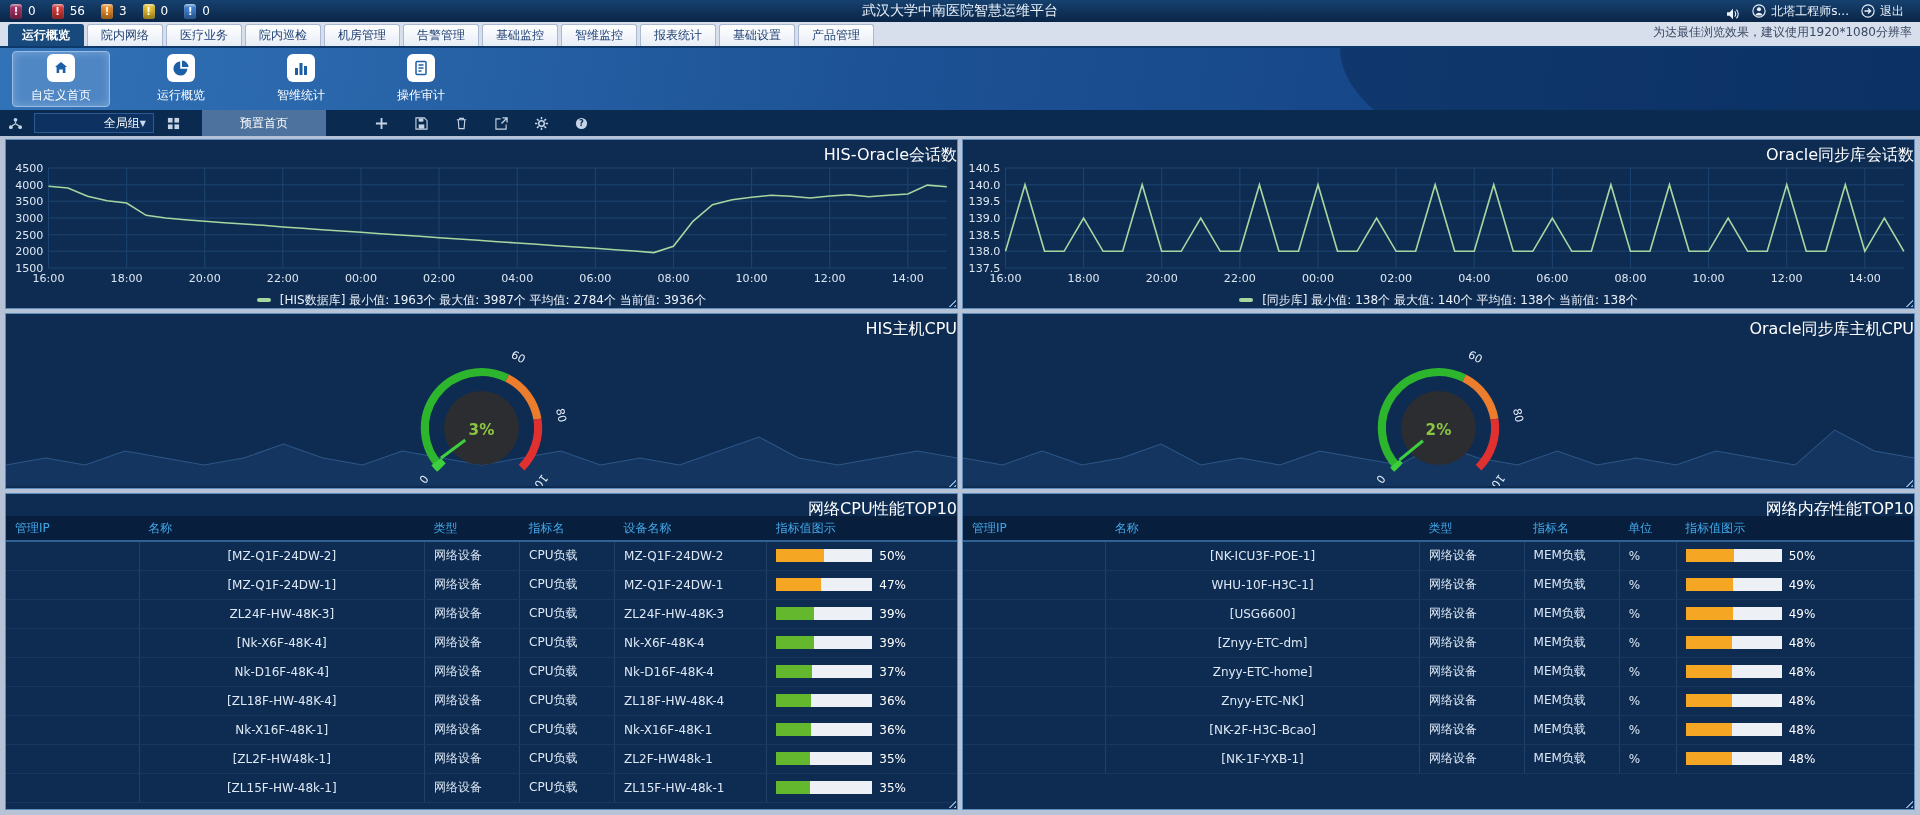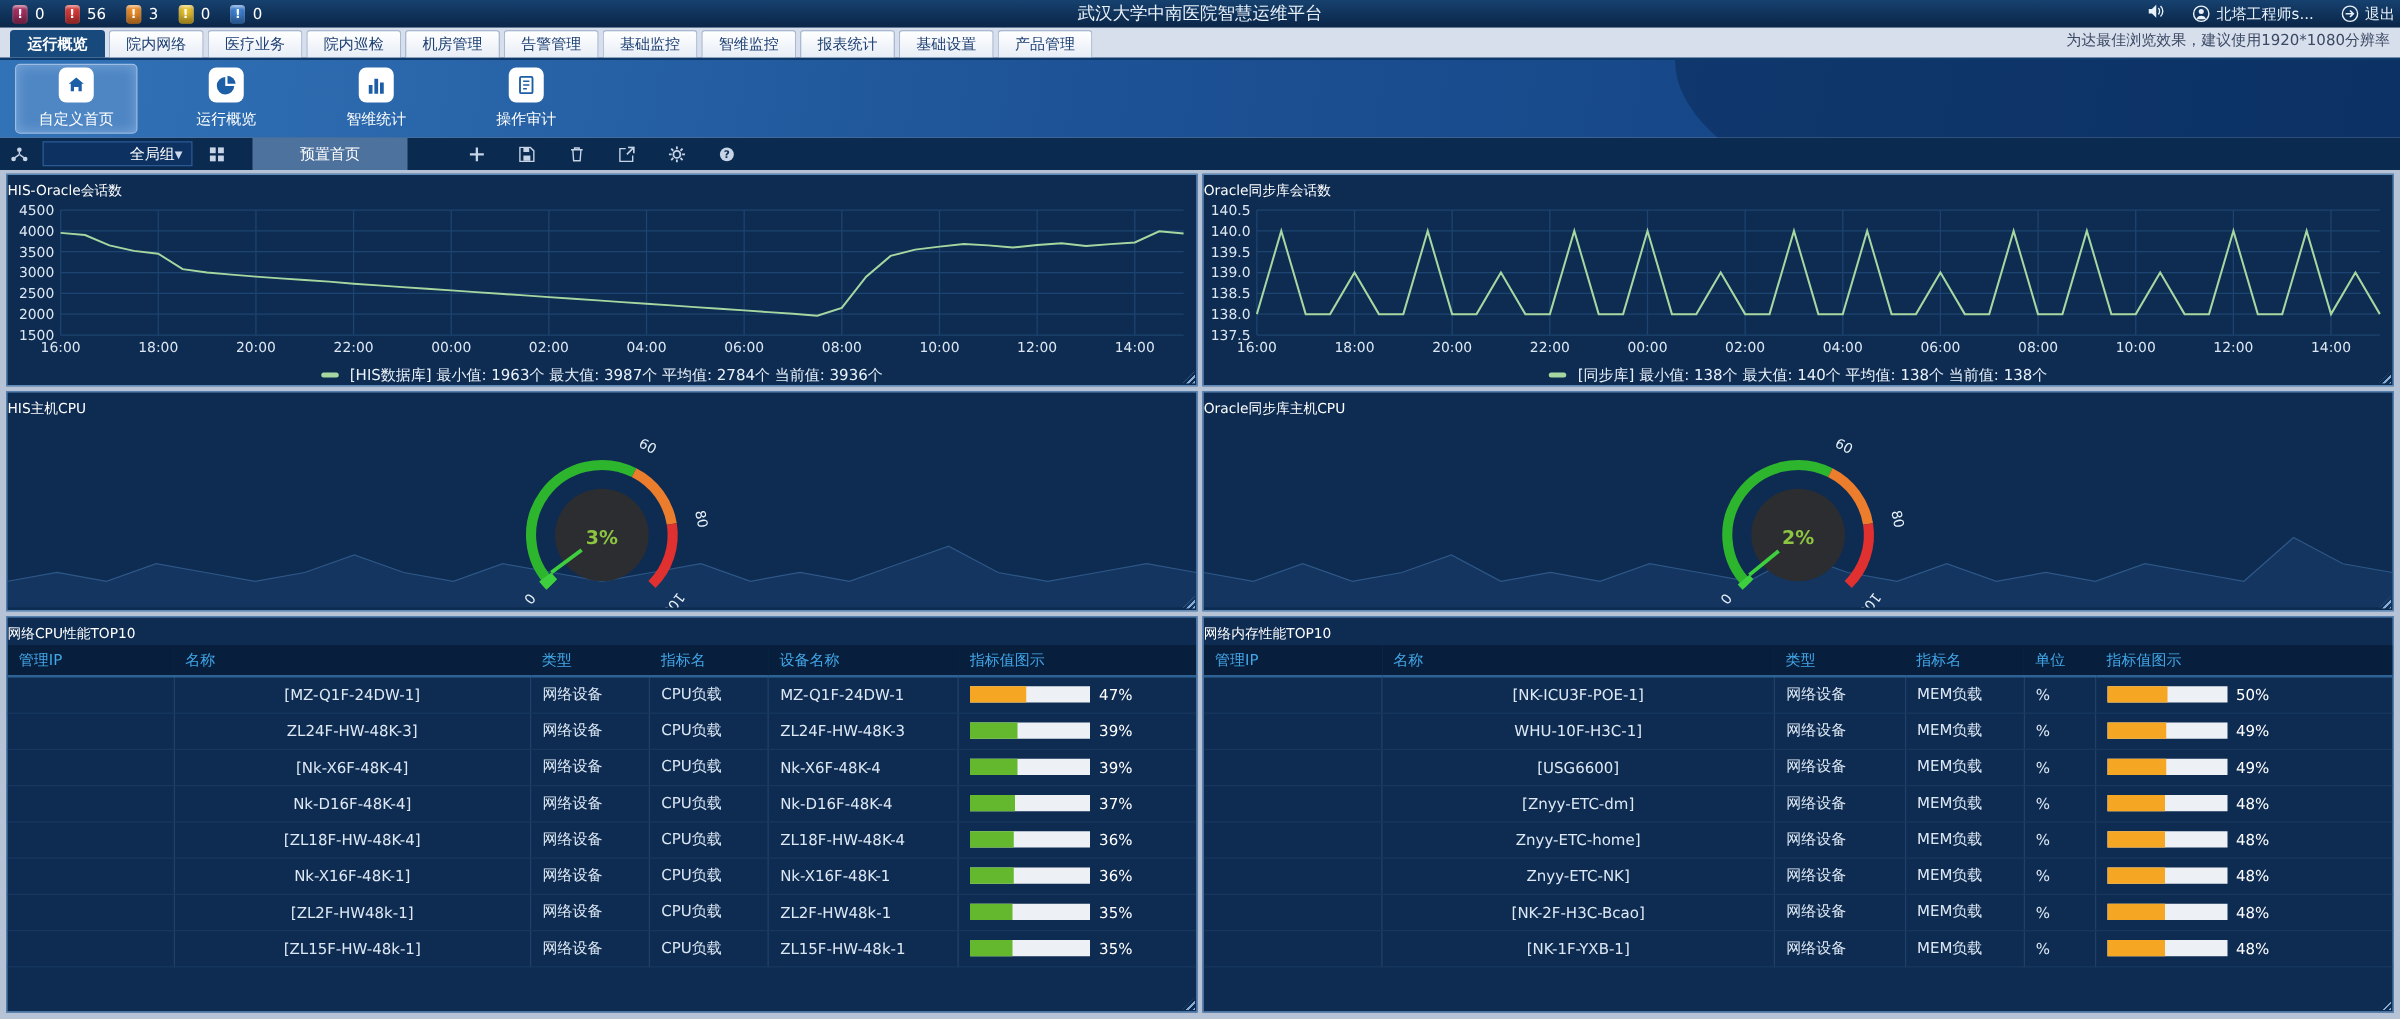--- a/index.html
+++ b/index.html
@@ -9,21 +9,21 @@
 
   
   .topbar { height:22px; background:linear-gradient(#16416f,#0a2547); display:flex; align-items:center; position:relative; color:#fff; flex:0 0 auto; }
   .alerts { display:flex; align-items:center; padding-left:10px; z-index:2; }
   .alert-item { display:flex; align-items:center; gap:6px; margin-right:16px; cursor:pointer; }
   .badge { width:12px; height:15px; border-radius:3px; color:#fff; font-size:10px; font-weight:bold;
            display:flex; align-items:center; justify-content:center;
            box-shadow:inset 0 -5px 5px rgba(0,0,0,.35), inset 0 2px 2px rgba(255,255,255,.55); }
   .alert-count { font-size:12px; }
   .tb-title { position:absolute; left:0; right:0; text-align:center; font-size:14px; color:#e9f1fa; }
-  .tb-right { margin-left:auto; display:flex; align-items:flex-start; gap:22px; padding-right:4px; z-index:2; color:#e9f1fa; }
+  .tb-right { margin-left:auto; display:flex; align-items:flex-end; gap:12px; padding-right:16px; z-index:2; color:#e9f1fa; }
   .tb-item { display:flex; align-items:center; gap:5px; cursor:pointer; }
   .tb-item svg { display:block; }
 
   
   .tabbar { height:26px; background:#d8dfec; display:flex; align-items:flex-end; padding:0 8px; border-bottom:2px solid #0e3a6b; flex:0 0 auto; }
   .tabs { display:flex; gap:3px; align-items:flex-end; }
   .tab { height:22px; line-height:20px; padding:0 13px; color:#1d3f72; background:linear-gradient(#ffffff,#e7edf6);
          border:1px solid #a9b9d2; border-bottom:none; border-radius:3px 3px 0 0; cursor:pointer; white-space:nowrap; }
   .tab.active { background:#17497d; color:#fff; border-color:#17497d; font-weight:bold; }
   .tip { margin-left:auto; display:flex; align-items:center; gap:6px; color:#3a4964; padding-bottom:5px;flex-direction:column; }
@@ -47,21 +47,21 @@
   .select { width:120px; height:20px; margin:0 4px; background:#0d3262; border:1px solid #2b5a94; display:flex; align-items:center;
             justify-content:flex-end; padding:0 7px; color:#fff; cursor:pointer; }
   .caret { font-size:8px; color:#cdd9ea; }
   .page-tab { width:124px; height:26px; background:#4e729e; color:#fff; display:flex; align-items:center; justify-content:center; margin-left:14px; cursor:pointer; }
   .tb-icons { display:flex; margin-left:40px; }
   .tb-icons .tool-btn { margin-right:10px; }
 
   
   .main { flex:1; padding:3px 5px; display:grid; grid-template-columns:1fr 1fr; grid-template-rows:170px 176px 317px; gap:4px; }
   .panel { background:#0e2c52; border:1px solid #5d8cbd; position:relative; overflow:hidden; }
-  .panel-title { text-align:left; color:#fff; font-size:11px; height:22px; padding-top:5px; }
+  .panel-title { text-align:right; color:#fff; font-size:16px; height:22px; padding-top:5px; }
   .legend { display:flex; align-items:center; justify-content:center; gap:9px; height:22px; color:#e9f1fa; }
   .legend-marker { width:14px; height:4px; border-radius:2px; display:inline-block; }
   .grip { position:absolute; right:1px; bottom:1px; width:10px; height:10px; cursor:nwse-resize;
           background:repeating-linear-gradient(135deg, transparent 0 2px, #86aed4 2px 3.5px); clip-path:polygon(100% 0,100% 100%,0 100%); }
 
   
   .dtable { width:100%; border-collapse:collapse; table-layout:fixed; font-size:12px; }
   .dtable th { background:#071e3c; color:#42a7e8; font-weight:normal; text-align:left; height:25px; padding:0 9px;
                border-bottom:2px solid #2e6295; white-space:nowrap; overflow:hidden; cursor:pointer; }
   .dtable td { height:29px; color:#dde8f4; padding:0 9px; border-bottom:1px solid #17375f;
@@ -427,20 +427,35 @@
                 <th>名称</th>
                 <th>类型</th>
                 <th>指标名</th>
                 <th>设备名称</th>
                 <th>指标值图示</th>
               </tr>
             </thead>
             <tbody>
               <tr>
                 <td></td>
+                <td class="center">[MZ-Q1F-24DW-2]</td>
+                <td>网络设备</td>
+                <td>CPU负载</td>
+                <td>MZ-Q1F-24DW-2</td>
+                <td>
+                  <div class="bar-wrap">
+                    <div class="bar-track">
+                      <div class="bar-fill" style="width: 50%; background: rgb(245, 166, 35);"></div>
+                    </div>
+                    <span class="pct">50%</span>
+                  </div>
+                </td>
+              </tr>
+              <tr>
+                <td></td>
                 <td class="center">[MZ-Q1F-24DW-1]</td>
                 <td>网络设备</td>
                 <td>CPU负载</td>
                 <td>MZ-Q1F-24DW-1</td>
                 <td>
                   <div class="bar-wrap">
                     <div class="bar-track">
                       <div class="bar-fill" style="width: 47%; background: rgb(245, 166, 35);"></div>
                     </div>
                     <span class="pct">47%</span>

